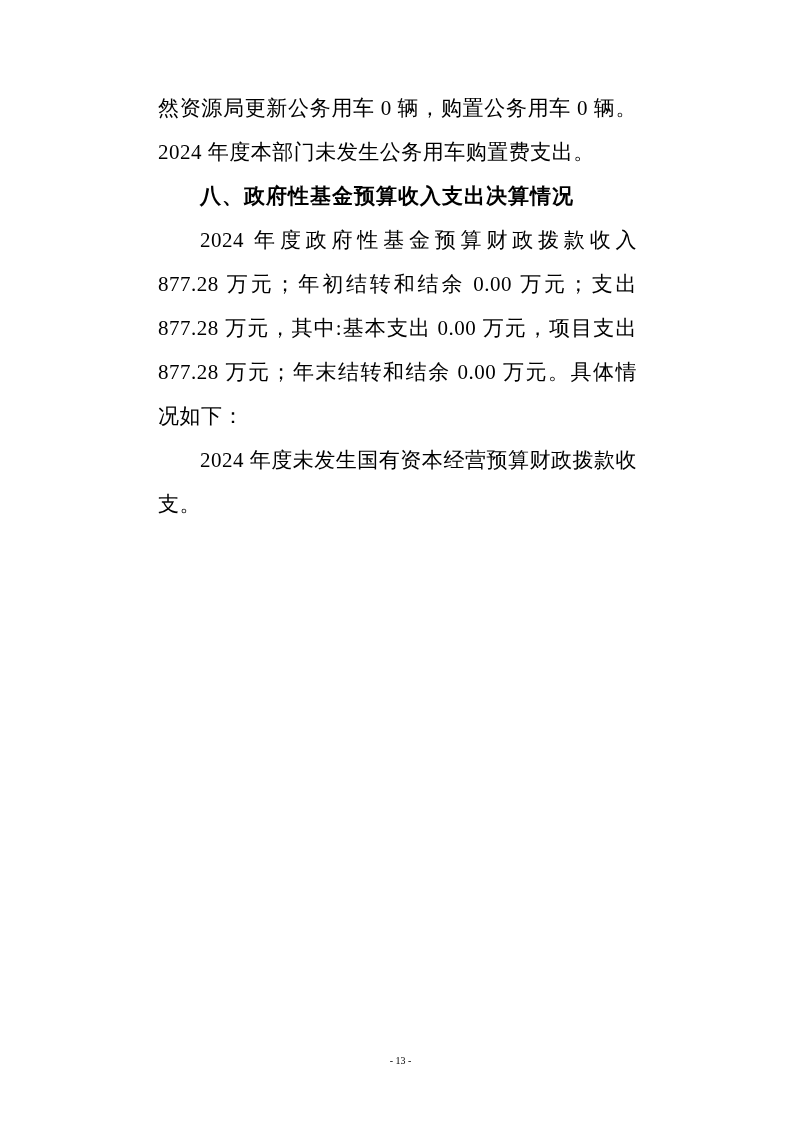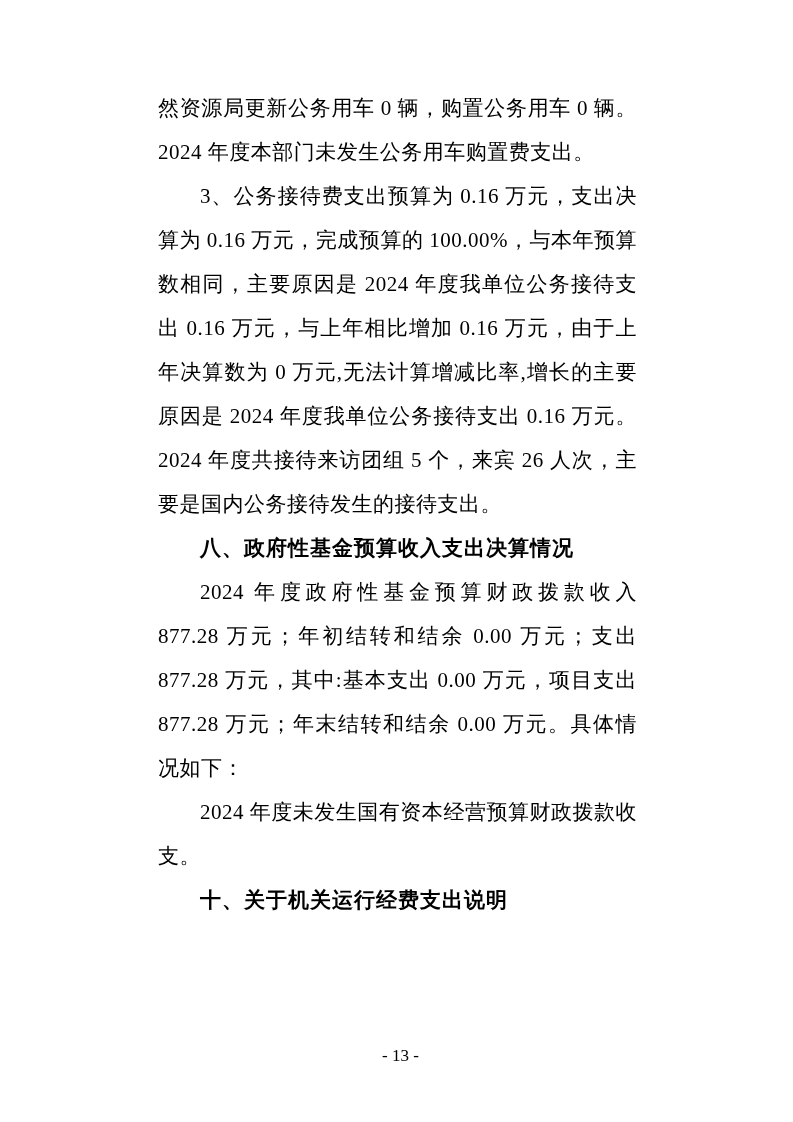--- a/index.html
+++ b/index.html
@@ -33,31 +33,29 @@
     font-weight: bold;
     text-indent: 2em;
     letter-spacing: 1px;
   }
   .footer {
     position: absolute;
     left: 8px;
     right: 0;
     bottom: 56px;
     text-align: center;
-    font-size: 17px;
+    font-size: 10px;
     font-family: "Liberation Serif", "DejaVu Serif", serif;
     color: #000000;
   }
 </style>
 </head>
 <body>
 
 <div class="page">
   <div class="content">
     <p>然资源局更新公务用车 0 辆，购置公务用车 0 辆。2024 年度本部门未发生公务用车购置费支出。</p>
-    <p class="indent">3、公务接待费支出预算为 0.16 万元，支出决算为 0.16 万元，完成预算的 100.00%，与本年预算数相同，主要原因是 2024 年度我单位公务接待支出 0.16 万元，与上年相比增加 0.16 万元，由于上年决算数为 0 万元,无法计算增减比率,增长的主要原因是 2024 年度我单位公务接待支出 0.16 万元。2024 年度共接待来访团组 5 个，来宾 26 人次，主要是国内公务接待发生的接待支出。</p>
     <p class="heading">八、政府性基金预算收入支出决算情况</p>
     <p class="indent">2024 年度政府性基金预算财政拨款收入 877.28 万元；年初结转和结余 0.00 万元；支出 877.28 万元，其中:基本支出 0.00 万元，项目支出 877.28 万元；年末结转和结余 0.00 万元。具体情况如下：</p>
     <p class="indent">2024 年度未发生国有资本经营预算财政拨款收支。</p>
-    <p class="heading">十、关于机关运行经费支出说明</p>
   </div>
   <div class="footer">- 13 -</div>
 </div>
 
 </body></html>

